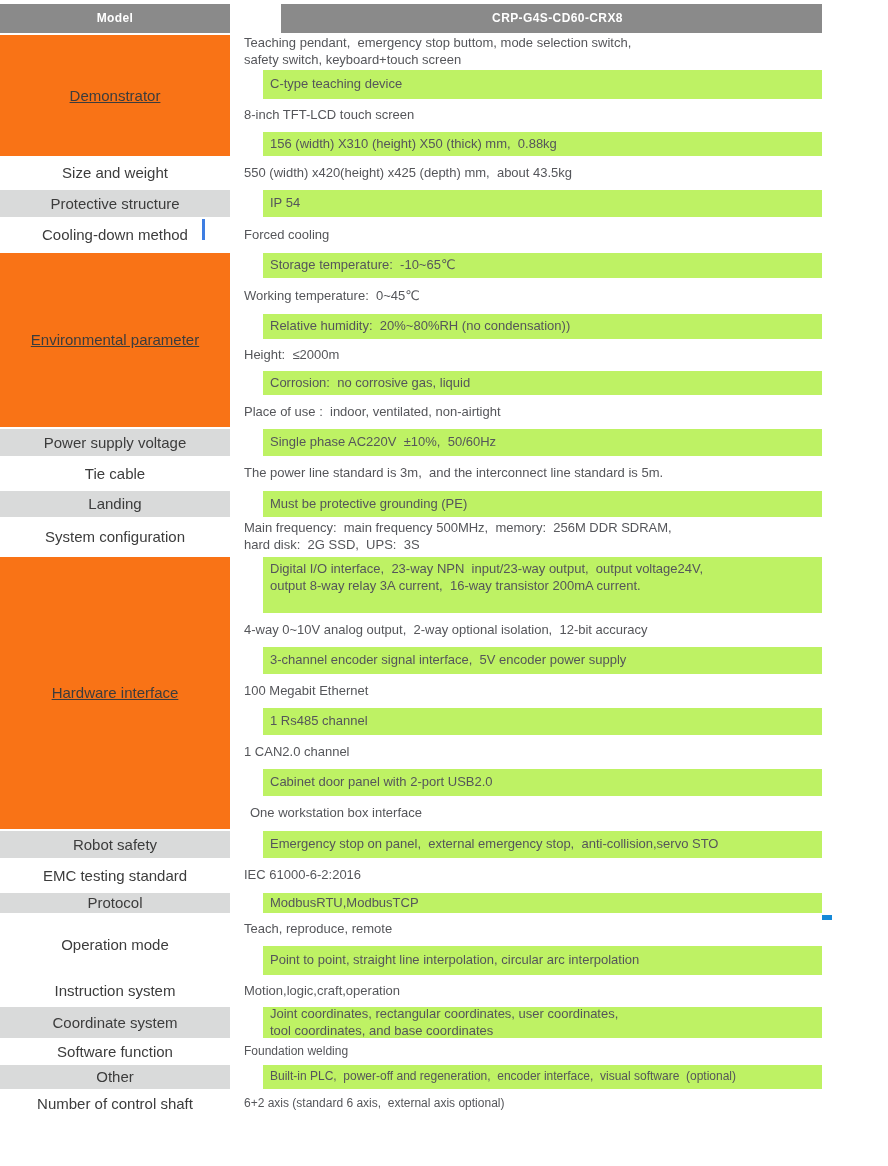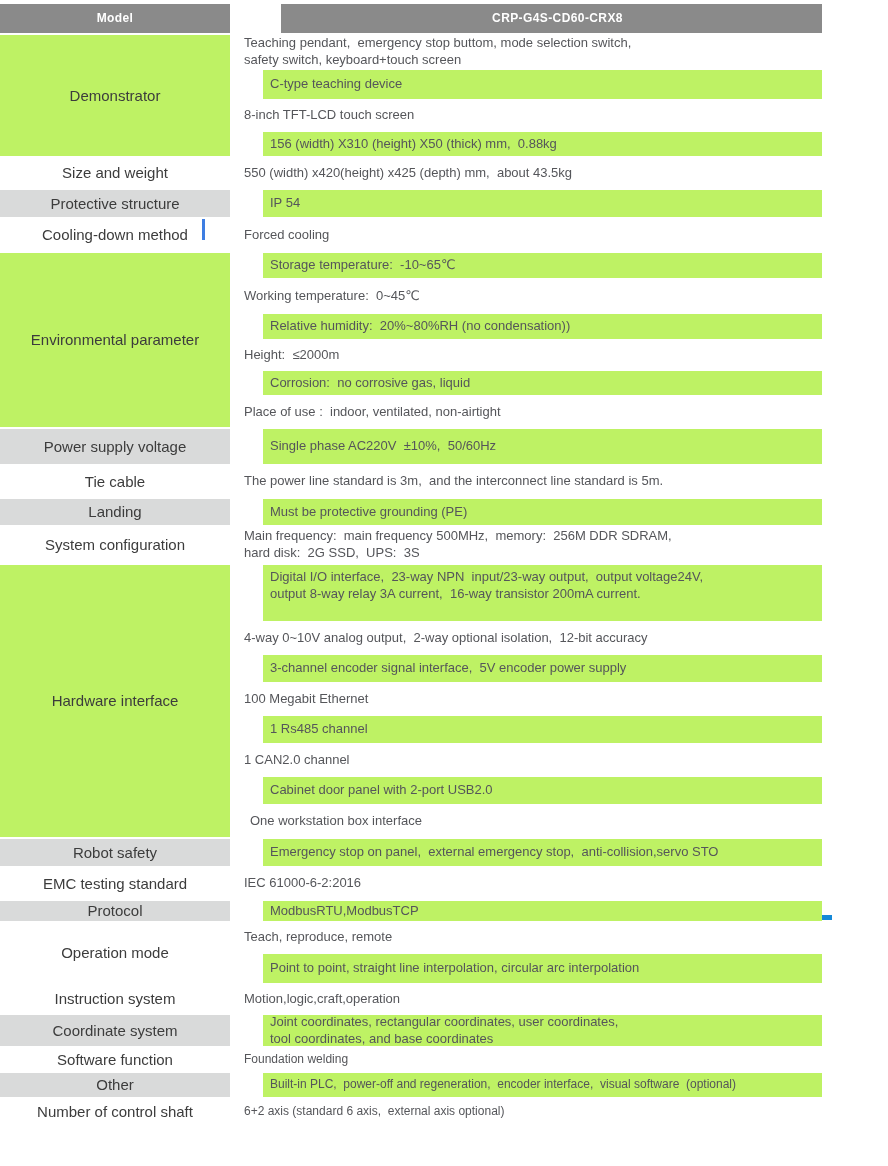--- a/index.html
+++ b/index.html
@@ -9,21 +9,21 @@
   .lbl{width:230px;margin-right:7px;display:flex;align-items:center;justify-content:center;
        font-size:15px;color:#3c3c3c;text-align:center;line-height:1.15;flex-shrink:0;}
   .vals{width:585px;display:flex;flex-direction:column;}
   .row{display:flex;align-items:center;padding-left:7px;font-size:13px;color:#55565a;
        line-height:1.28;white-space:pre-wrap;box-sizing:border-box;}
   .row:not(:last-child){margin-bottom:2px;}
   .hd{background:#8a8a8a;color:#ffffff;font-weight:bold;font-size:12px;letter-spacing:.4px;}
   .row.hd{justify-content:center;padding-left:12px;margin-left:44px;}
   .g{background:#bef264;margin-left:26px;}
   .w{background:#ffffff;}
-  .ll{background:#bef264;}
+  .ll{background:#f97316;text-decoration:underline;}
   .lg{background:#d9dada;}
   .lw{background:#ffffff;}
   .top{align-items:flex-start;padding-top:4px;}
   .sm{font-size:12px;}
   .indent{padding-left:13px;}
   .caret{position:absolute;left:202px;top:219px;width:3px;height:21px;background:#3e7ee2;}
   .marker{position:absolute;left:822px;top:915px;width:10px;height:5px;background:#1589d8;}
 </style>
 </head>
 <body>
@@ -77,21 +77,21 @@
       <div class="row g" style="height:25px">Relative humidity:  20%~80%RH (no condensation))</div>
       <div class="row w" style="height:28px">Height:  ≤2000m</div>
       <div class="row g" style="height:24px">Corrosion:  no corrosive gas, liquid</div>
       <div class="row w" style="height:30px">Place of use :  indoor, ventilated, non-airtight</div>
     </div>
   </div>
 
   <div class="sec">
     <div class="lbl lg">Power supply voltage</div>
     <div class="vals">
-      <div class="row g" style="height:35px">Single phase AC220V  ±10%,  50/60Hz</div>
+      <div class="row g" style="height:27px">Single phase AC220V  ±10%,  50/60Hz</div>
     </div>
   </div>
 
   <div class="sec">
     <div class="lbl lw">Tie cable</div>
     <div class="vals">
       <div class="row w" style="height:31px">The power line standard is 3m,  and the interconnect line standard is 5m.</div>
     </div>
   </div>
 

